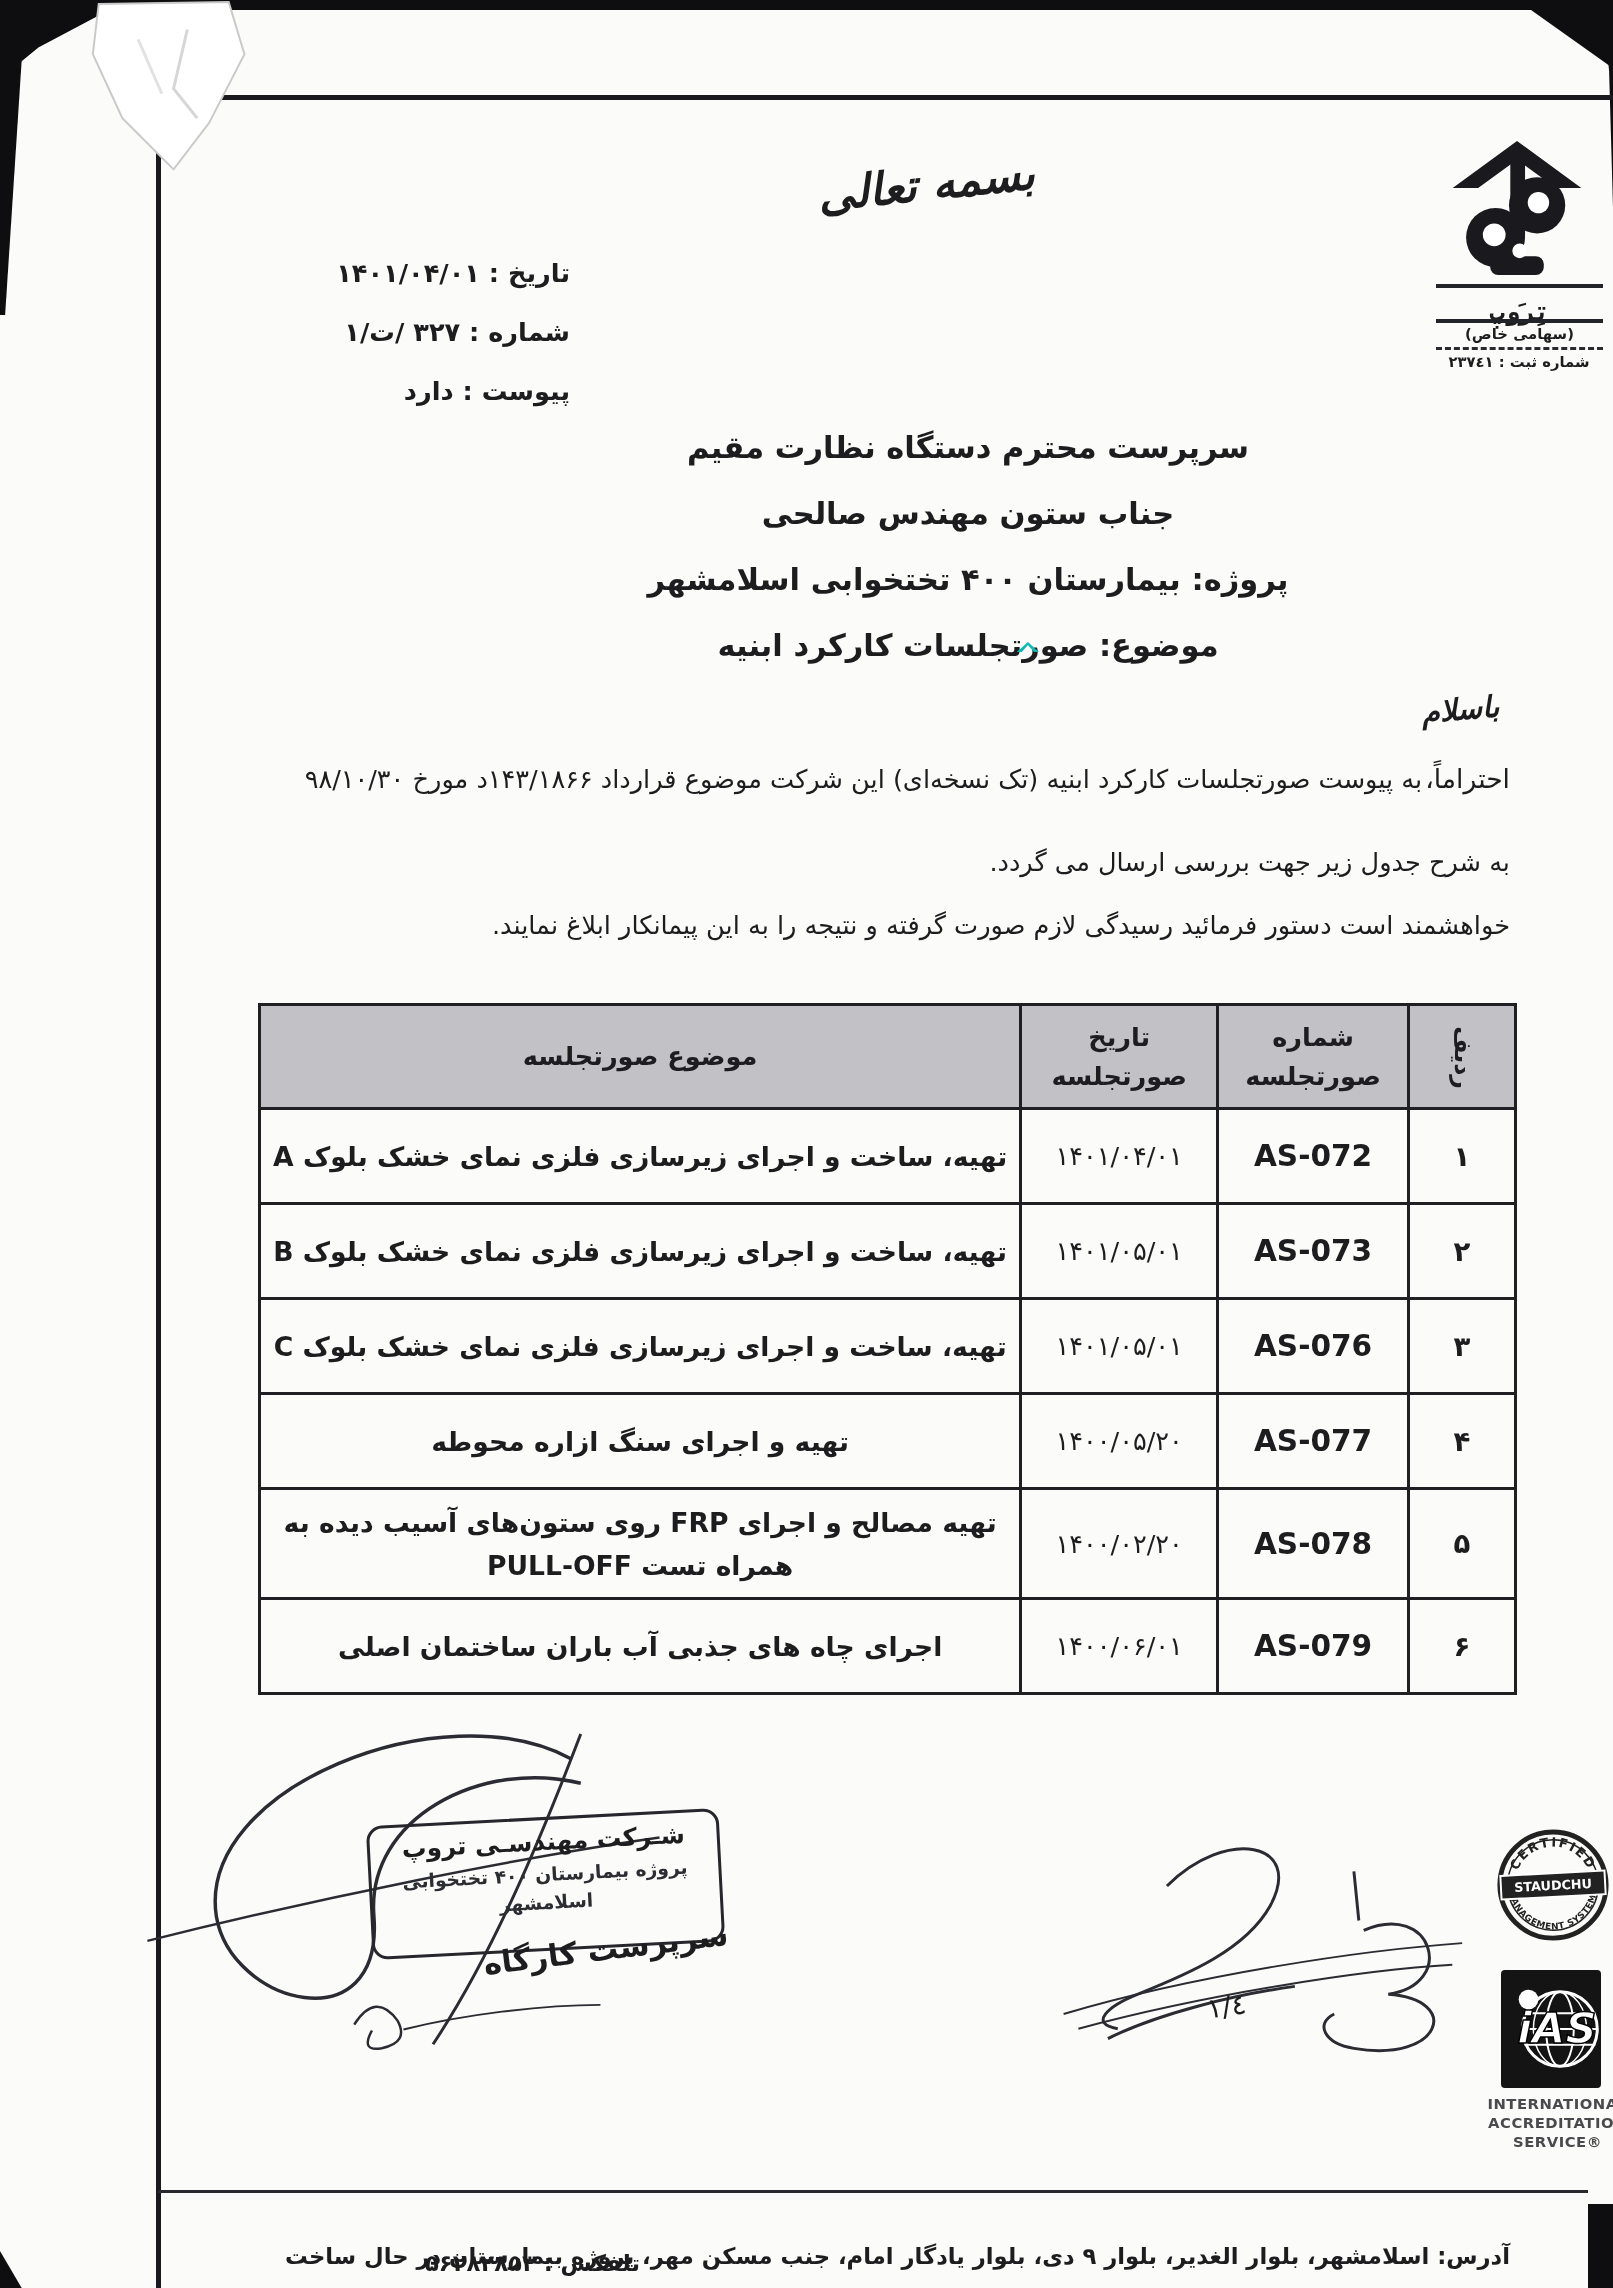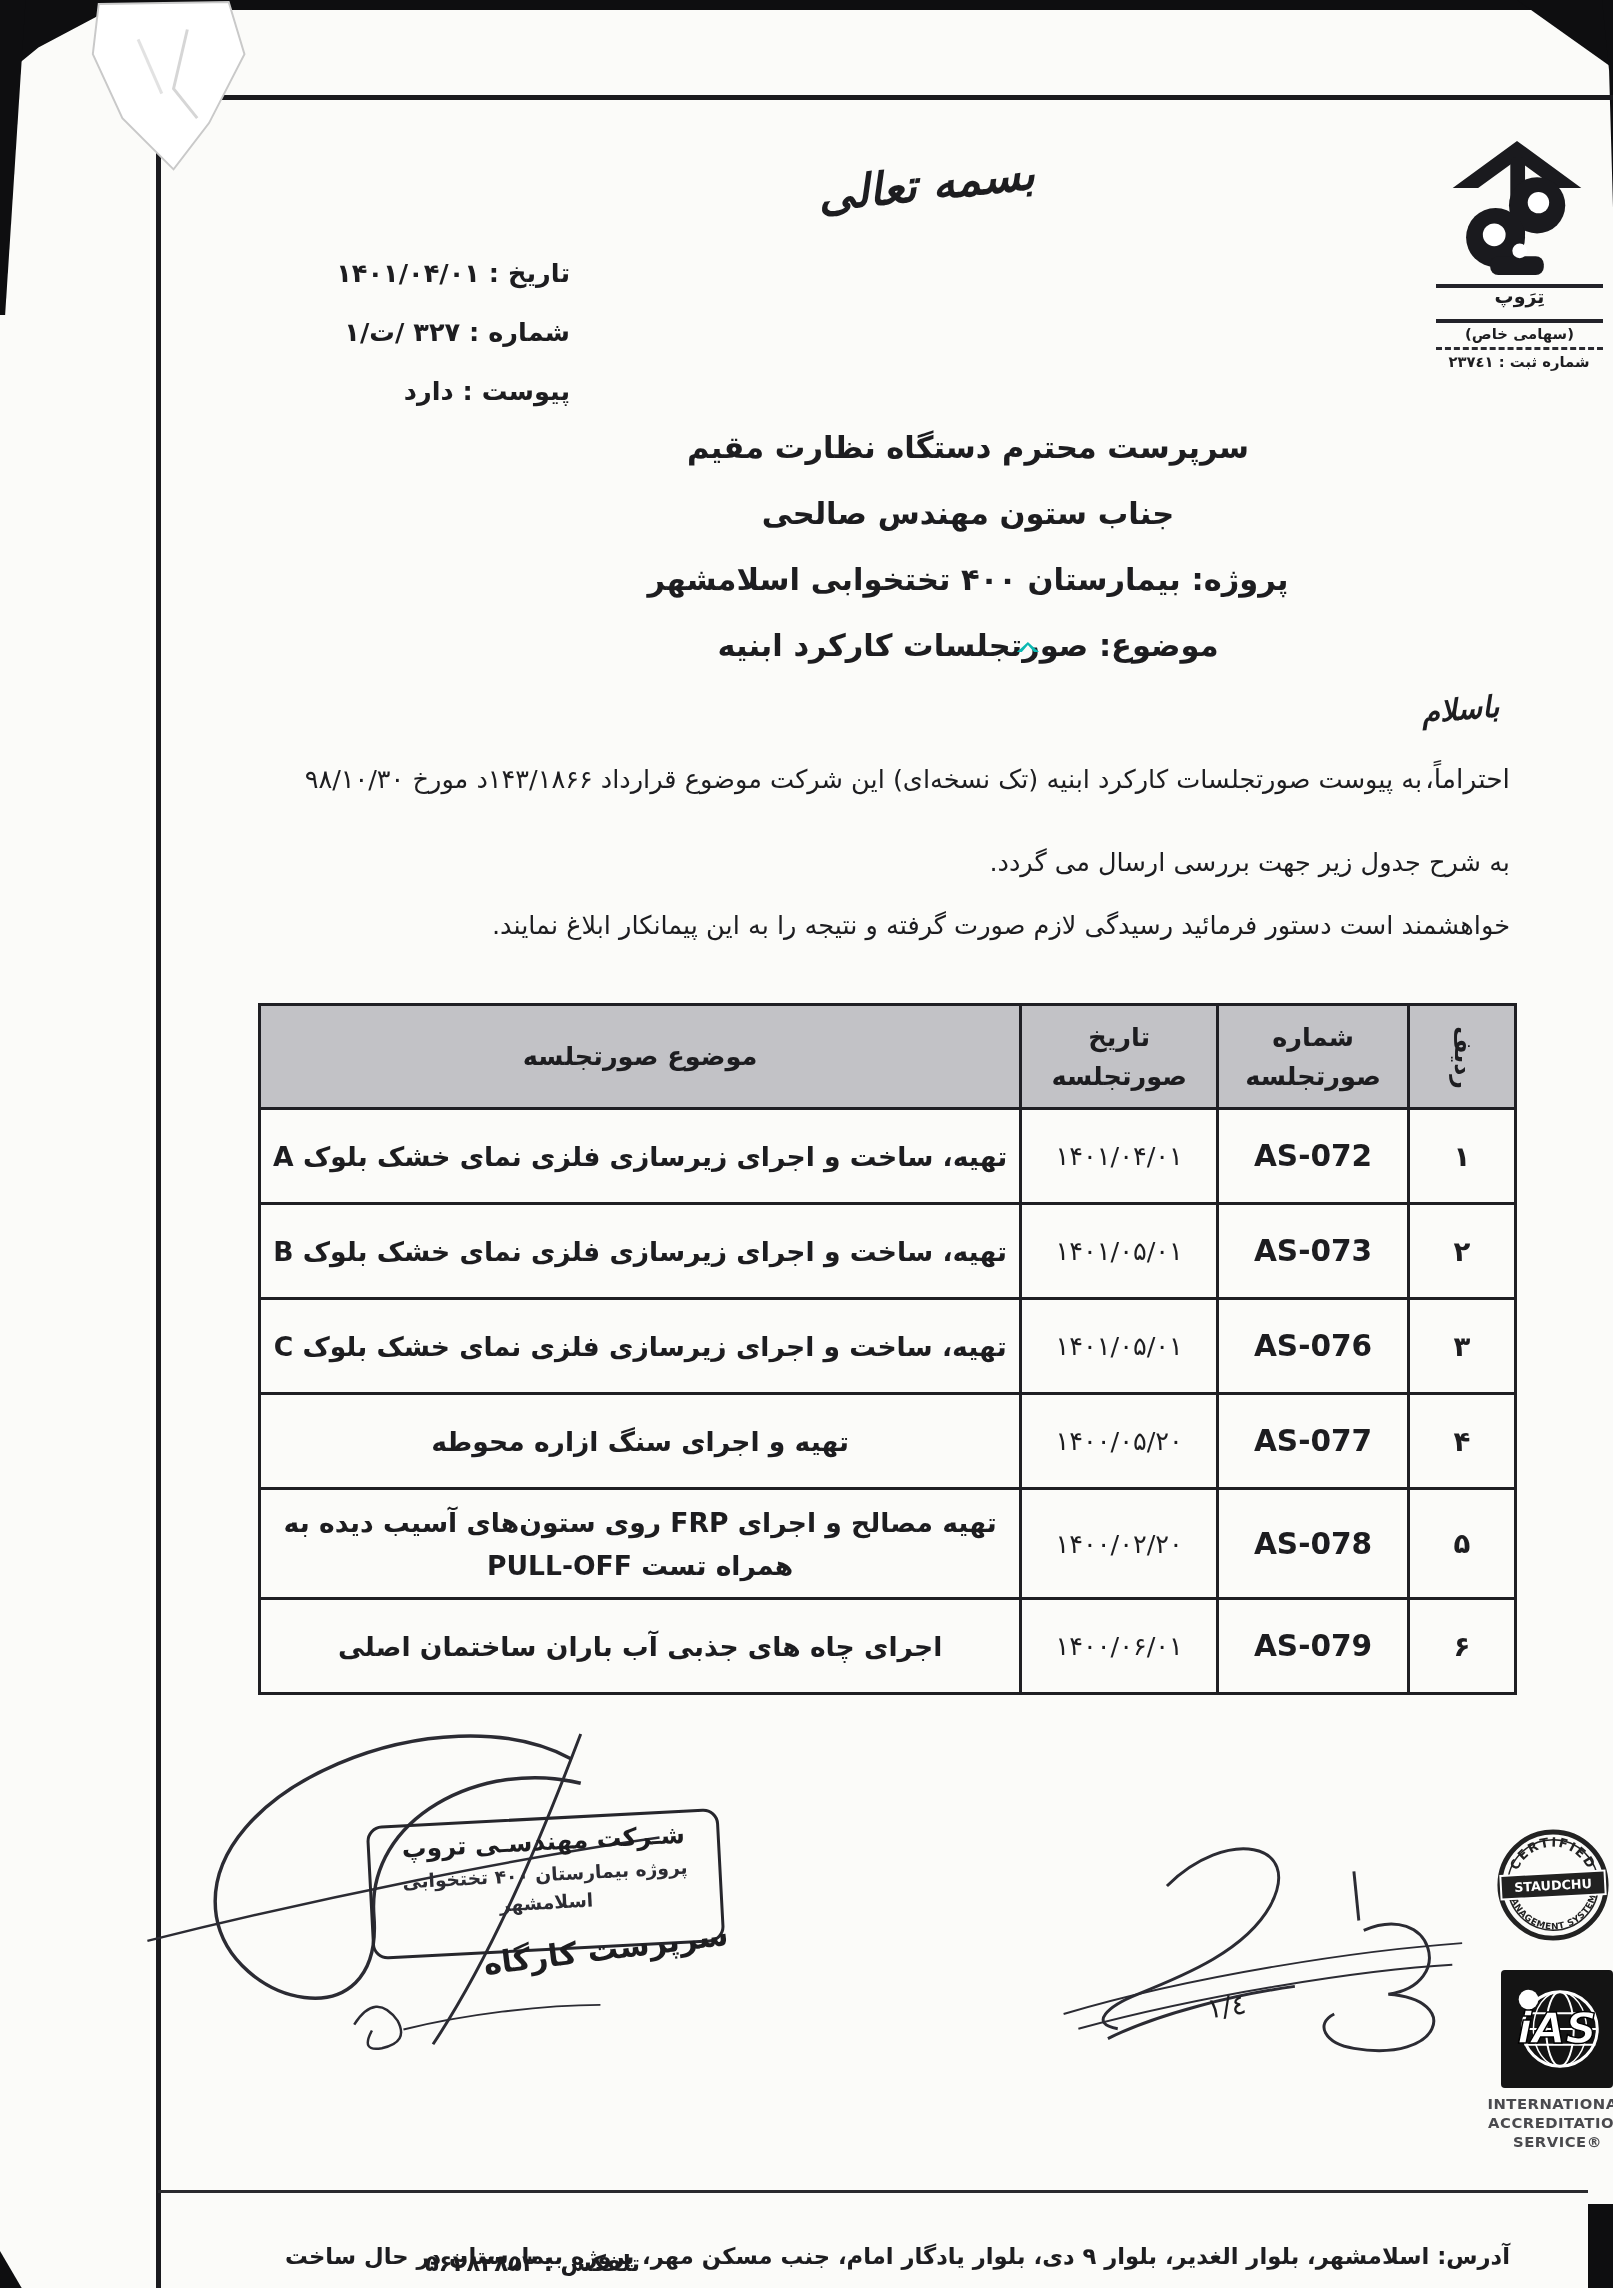--- a/index.html
+++ b/index.html
@@ -72,21 +72,21 @@
     <polygon points="50,2 98,37 79,37 50,16 21,37 2,37" fill="#1a1a1e"></polygon>
     <rect x="45" y="14" width="11" height="62" rx="4" fill="#1a1a1e"></rect>
     <circle cx="65" cy="50" r="21" fill="#1a1a1e"></circle>
     <circle cx="66" cy="48" r="8" fill="#ffffff"></circle>
     <circle cx="34" cy="74" r="22" fill="#1a1a1e"></circle>
     <circle cx="33" cy="72" r="8.5" fill="#ffffff"></circle>
     <rect x="30" y="88" width="40" height="14" rx="6" fill="#1a1a1e"></rect>
     <circle cx="52" cy="84" r="5.5" fill="#ffffff"></circle>
   </svg>
   <div class="abs" style="left:1436px;top:284px;width:167px;height:3.9px;background:#23232a;"></div>
-  <div class="abs ctr" style="left:1436px;top:285px;width:167px;font-size:19px;font-weight:bold;">تِرَوپ</div>
+  <div class="abs ctr" style="left:1436px;top:297px;width:167px;font-size:25px;font-weight:bold;font-family:Liberation Mono, monospace;">تِرَوپ</div>
   <div class="abs" style="left:1436px;top:319px;width:167px;height:3.9px;background:#23232a;"></div>
   <div class="abs ctr logo-small rtl" style="left:1436px;top:325px;width:167px;">(سهامی خاص)</div>
   <div class="abs" style="left:1436px;top:347px;width:167px;border-top:3px dashed #2a2a30;"></div>
   <div class="abs ctr logo-small rtl" style="left:1428px;top:353px;width:182px;">شماره ثبت : ۲۳۷٤۱</div>
 
   <div class="abs rtl meta" style="left:304px;top:244px;width:266px;">
     <div>تاریخ : ۱۴۰۱/۰۴/۰۱</div>
     <div>شماره : ۳۲۷ /ت/۱</div>
     <div>پیوست : دارد</div>
   </div>
@@ -200,21 +200,21 @@
       <textPath href="#arcTop" startOffset="12%">CERTIFIED</textPath>
     </text>
     <path id="arcBot" d="M 16,64 A 45,45 0 0 0 106,64" fill="none"></path>
     <text font-size="9" font-weight="bold" letter-spacing="0.5" fill="#222" font-family="DejaVu Sans, sans-serif">
       <textPath href="#arcBot" startOffset="4%">MANAGEMENT SYSTEM</textPath>
     </text>
     <rect x="8" y="52" width="106" height="24" fill="#222" stroke="#fff" stroke-width="2" transform="rotate(-3 61 64)"></rect>
     <text x="61" y="69" text-anchor="middle" font-size="13" font-weight="bold" fill="#fff" font-family="DejaVu Sans, sans-serif" transform="rotate(-3 61 64)">STAUDCHU</text>
   </svg>
 
-  <div class="abs ias-box" style="left:1501px;top:1970px;width:112px;height:118px;">
+  <div class="abs ias-box" style="left:1501px;top:1970px;width:100px;height:118px;">
     <svg width="112" height="118" viewBox="0 0 114 120">
       <circle cx="60" cy="60" r="38" fill="none" stroke="#fff" stroke-width="3"></circle>
       <ellipse cx="60" cy="60" rx="14" ry="38" fill="none" stroke="#fff" stroke-width="2"></ellipse>
       <ellipse cx="60" cy="60" rx="27" ry="38" fill="none" stroke="#fff" stroke-width="1.5"></ellipse>
       <path d="M24,44 H96 M22,60 H98 M24,76 H96" stroke="#fff" stroke-width="2" fill="none"></path>
       <circle cx="28" cy="30" r="10" fill="#fff"></circle>
       <text x="57" y="74" text-anchor="middle" font-size="44" font-style="italic" font-weight="bold" fill="#fff" stroke="#000" stroke-width="1.5" font-family="DejaVu Sans, sans-serif">iAS</text>
     </svg>
   </div>
   <div class="abs ctr ias-caption" style="left:1476px;top:2094px;width:163px;">

